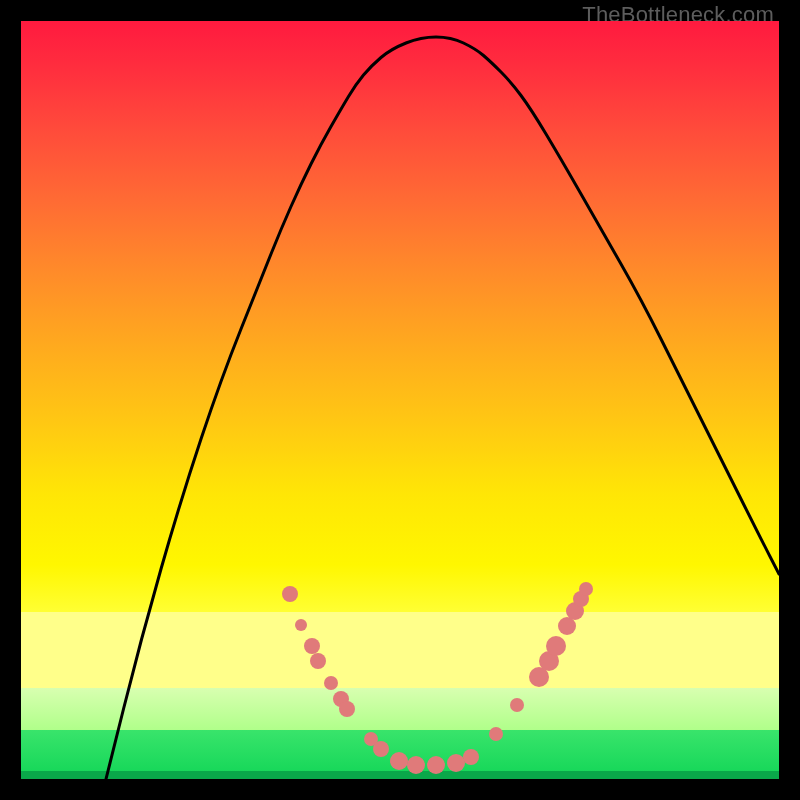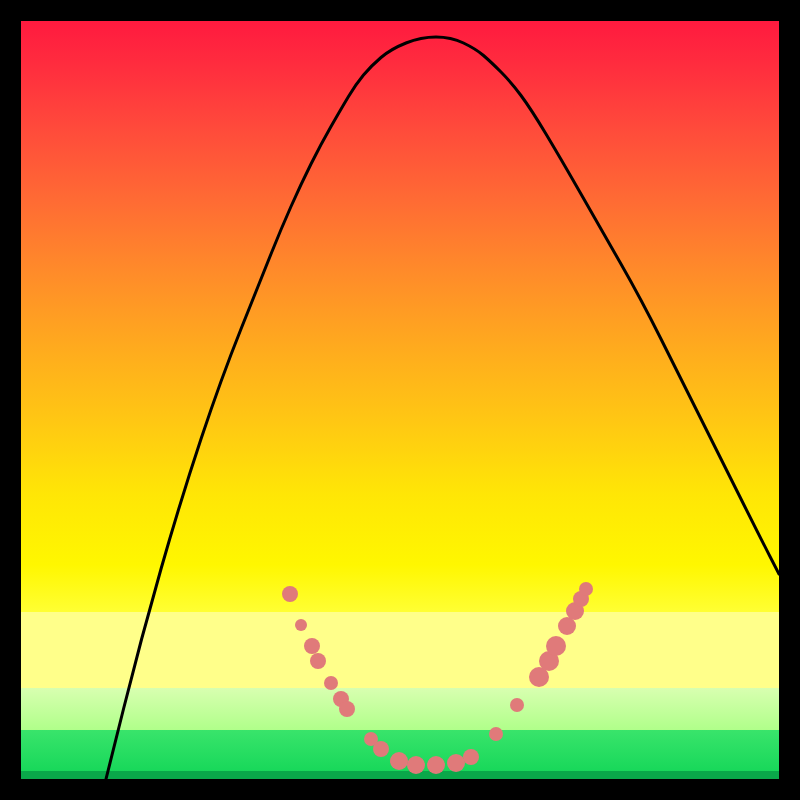--- a/index.html
+++ b/index.html
@@ -81,20 +81,21 @@
     font-size: 22px;
     font-weight: 500;
     letter-spacing: 0.2px;
     user-select: none;
   }
 </style>
 </head>
 <body>
 
 <div class="frame">
+  <div class="watermark">TheBottleneck.com</div>
   <div class="plot">
     <div class="gradient">
       <div class="top"></div>
       <div class="band-yellow"></div>
       <div class="band-lightgreen"></div>
       <div class="band-green"></div>
       <div class="bot-edge"></div>
     </div>
     <svg class="curve" viewBox="0 0 758 758" preserveAspectRatio="none">
       <g id="markers-group">

